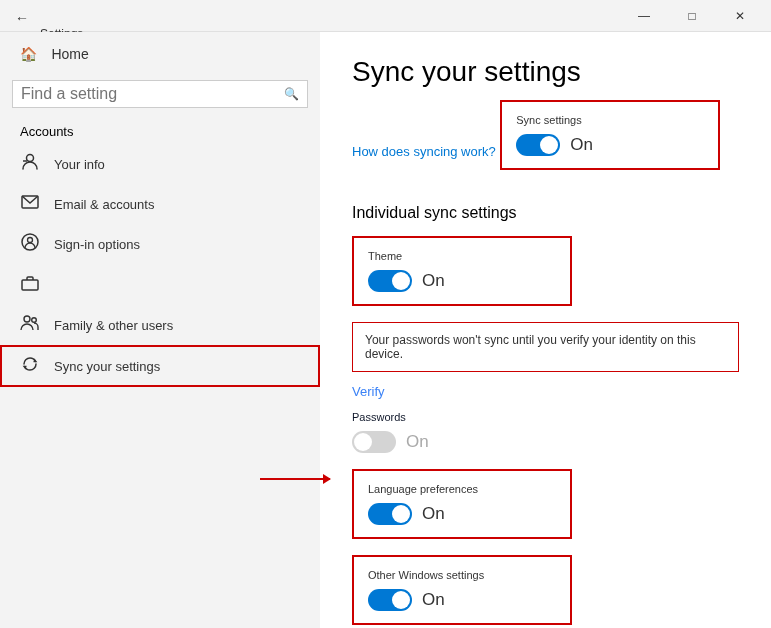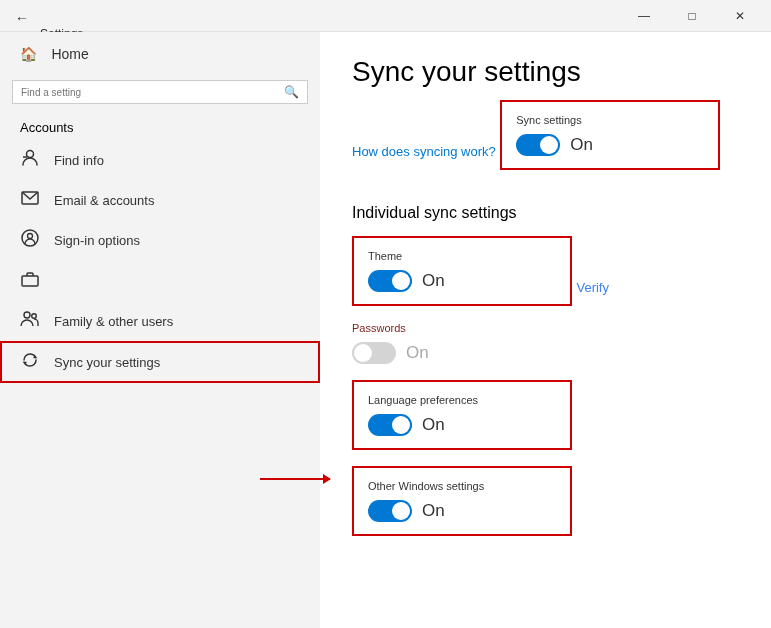--- a/index.html
+++ b/index.html
@@ -86,21 +86,21 @@
       margin: 4px 12px 8px 12px;
       display: flex;
       align-items: center;
       background: #fff;
       border: 1px solid #ccc;
       padding: 4px 8px;
     }
     .sidebar-search input {
       border: none;
       outline: none;
-      font-size: 10px;
+      font-size: 16px;
       flex: 1;
       background: transparent;
       color: #a16207;
     }
     .sidebar-search-icon {
       font-size: 12px;
       color: #555;
     }
 
     .sidebar-section-title {
@@ -236,21 +236,21 @@
     .verify-link {
       color: #3b82f6;
       font-size: 13px;
       cursor: pointer;
       display: inline-block;
       margin-bottom: 12px;
     }
 
     
     .setting-disabled .setting-label {
-      color: #7f1d1d;
+      color: #0f172a;
     }
     .setting-disabled .toggle-label {
       color: #aaa;
     }
   </style>
 </head>
 <body>
 
 <div class="title-bar">
   <div class="title-bar-back">
@@ -281,21 +281,21 @@
     <div class="sidebar-section-title">Accounts</div>
 
     <div class="sidebar-item">
       <span class="icon">
         <svg width="18" height="18" viewBox="0 0 18 18" fill="none">
           <circle cx="9" cy="5" r="3.5" stroke="#333" stroke-width="1.5"></circle>
           <path d="M2 16c0-3.866 3.134-7 7-7s7 3.134 7 7" stroke="#333" stroke-width="1.5" stroke-linecap="round"></path>
           <line x1="2" y1="8" x2="6" y2="8" stroke="#333" stroke-width="1.5"></line>
         </svg>
       </span>
-      <span>Find info</span>
+      <span>Your info</span>
     </div>
 
     <div class="sidebar-item">
       <span class="icon">
         <svg width="18" height="14" viewBox="0 0 18 14" fill="none">
           <rect x="1" y="1" width="16" height="12" rx="1" stroke="#333" stroke-width="1.5"></rect>
           <polyline points="1,1 9,8 17,1" stroke="#333" stroke-width="1.5" fill="none"></polyline>
         </svg>
       </span>
       <span>Email &amp; accounts</span>
@@ -371,20 +371,23 @@
       <span class="setting-label">Theme</span>
       <div class="toggle-row">
         <div class="toggle on">
           <div class="toggle-knob"></div>
         </div>
         <span class="toggle-label">On</span>
       </div>
     </div>
 
     
+    <div class="warning-box">
+      <span>Your passwords won't sync until you verify your identity on this device.</span>
+    </div>
 
     <a class="verify-link">Verify</a>
 
     
     <div style="margin-bottom: 16px;">
       <div class="setting-disabled">
         <span class="setting-label">Passwords</span>
         <div class="toggle-row">
           <div class="toggle off" style="opacity:0.5;">
             <div class="toggle-knob"></div>

